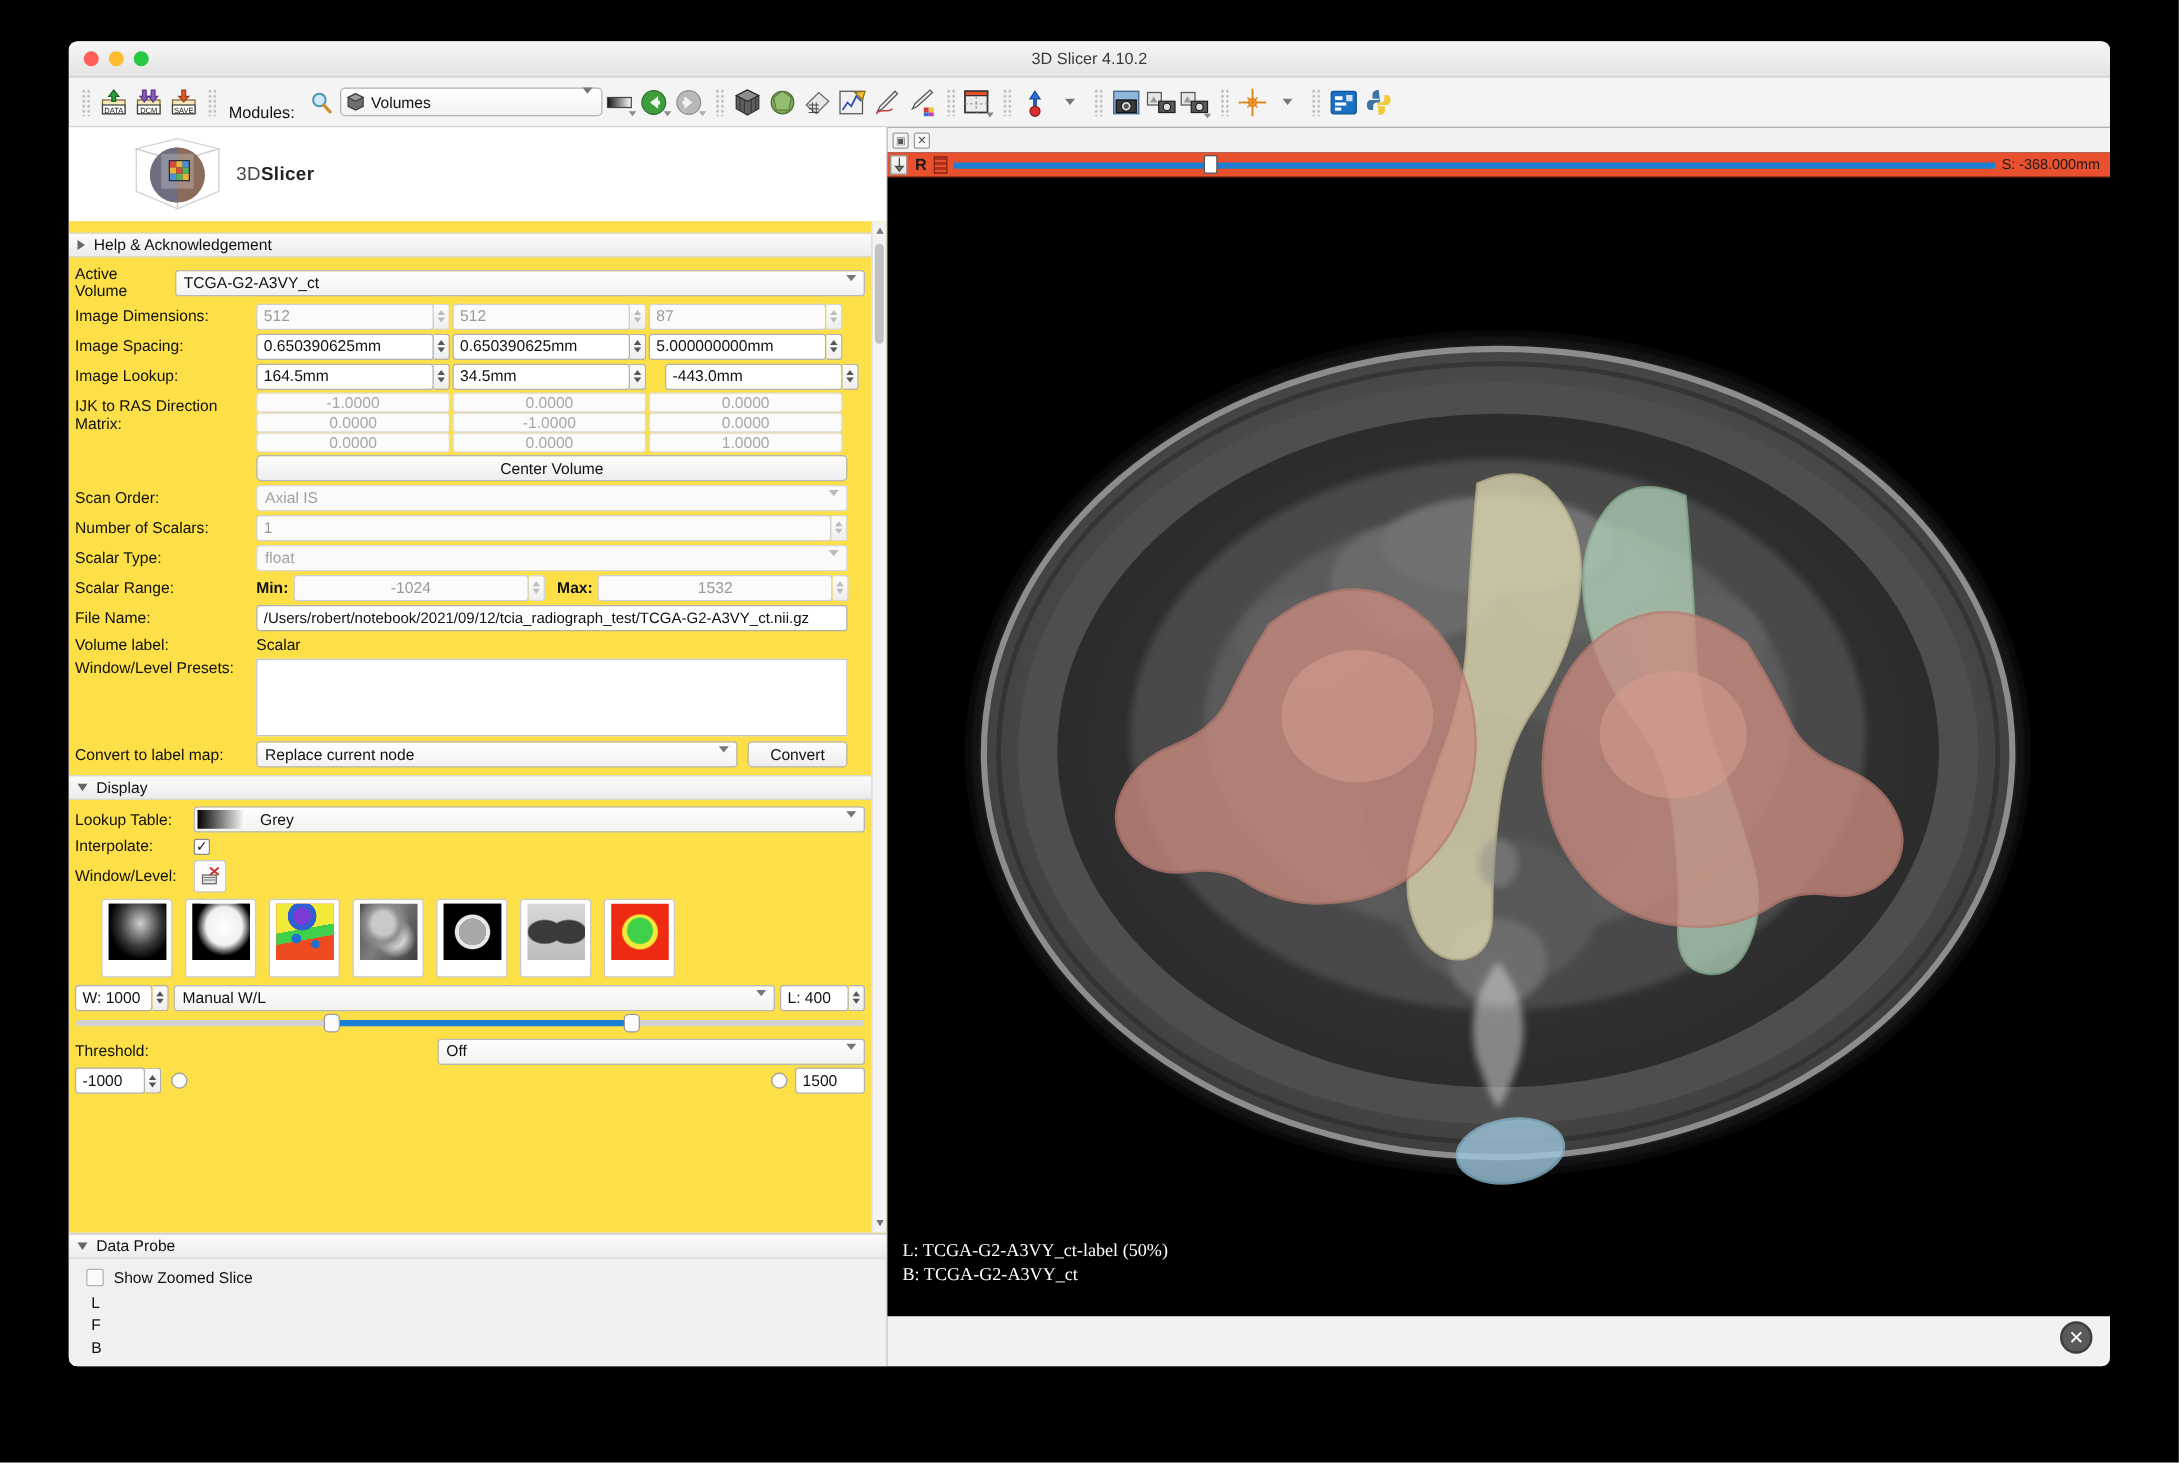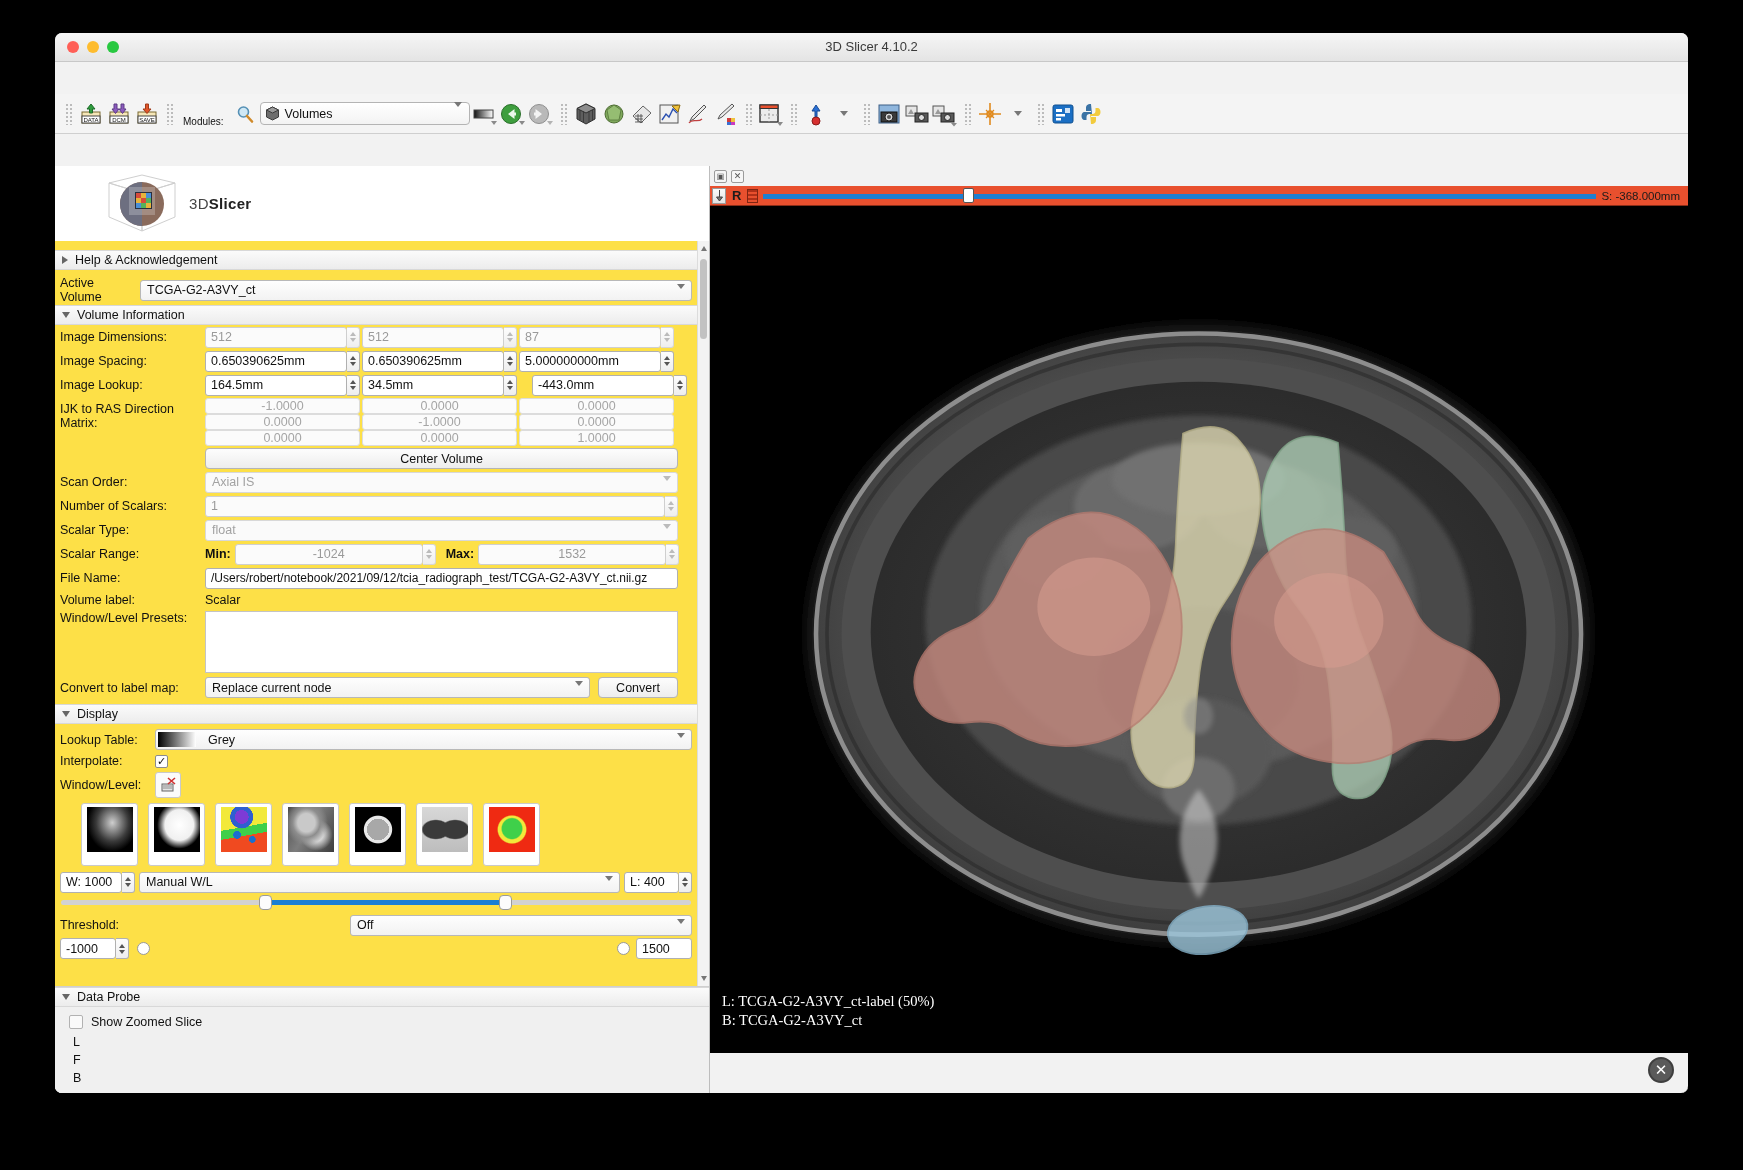--- a/index.html
+++ b/index.html
@@ -6,21 +6,21 @@
   html, body { margin:0; padding:0; }
   body {
     width:1743px; height:1170px; background:#000;
     font-family:"Liberation Sans", sans-serif;
     overflow:hidden;
   }
   .window {
     position:absolute; left:55px; top:33px; width:1633px; height:1060px;
     background:#f2f2f2; border-radius:7px; overflow:hidden;
     box-shadow:0 6px 24px rgba(0,0,0,.6);
-    display:flex; flex-direction:column;gap:32px;
+    display:flex; flex-direction:column;
   }
   
   .titlebar {
     height:29px; flex:0 0 29px; position:relative;
     background:linear-gradient(#f6f6f6,#e4e4e4);
     border-bottom:1px solid #c8c8c8;
   }
   .traffic { position:absolute; left:12px; top:8px; display:flex; gap:8px; }
   .tl { width:12px; height:12px; border-radius:50%; display:block; }
   .tl.r { background:#ff5f57; }
@@ -35,21 +35,21 @@
     height:40px; flex:0 0 40px; display:flex; align-items:center;
     padding:0 6px; gap:2px;
     background:#f4f4f4; border-bottom:1px solid #cfcfcf;
   }
   .grip { width:7px; height:22px; margin:0 4px;
     background-image:radial-gradient(circle, #bbb 1px, transparent 1.2px);
     background-size:4px 4px; }
   .tb-ico { width:26px; height:26px; display:flex; align-items:center; justify-content:center;
             cursor:pointer; position:relative; }
   .tb-ico svg { display:block; }
-  .modlabel { font-size:10px; color:#111; margin:16px 6px 0 4px; }
+  .modlabel { font-size:13px; color:#111; margin:16px 6px 0 4px; }
   .mod-combo {
     width:210px; height:23px; border:1px solid #b4b4b4; border-radius:4px;
     background:linear-gradient(#ffffff,#f3f3f3); display:flex; align-items:center;
     padding:0 4px; font-size:12.5px; color:#111; gap:5px; position:relative;
   }
   .mod-combo .arr { position:absolute; right:7px; }
   .caret-s { width:0;height:0;border-left:4px solid transparent;border-right:4px solid transparent;border-top:5px solid #777; }
   .tb-drop { display:flex; align-items:flex-end; }
   
   .body { flex:1; display:flex; min-height:0; background:#ececec; }
@@ -384,24 +384,20 @@
           </div>
 
           <div class="row" style="padding-top:6px;">
             <span class="lbl" style="width:78px;">Active Volume</span>
             <div class="combo" style="flex:1; margin-left:2px;">
               <span>TCGA-G2-A3VY_ct</span>
               <span class="arr"><span class="caret-s"></span></span>
             </div>
           </div>
 
-          <div class="section-head">
-            <span class="tri-d"></span>
-            <span>Volume Information</span>
-          </div>
 
           <div class="row">
             <span class="lbl w145">Image Dimensions:</span>
             <div class="grp">
               <div class="fld ro" style="width:142px;">512</div>
               <div class="spin ro">
                   <span class="sp-up"></span>
                   <span class="sp-dn"></span>
                 </div>
             </div>

